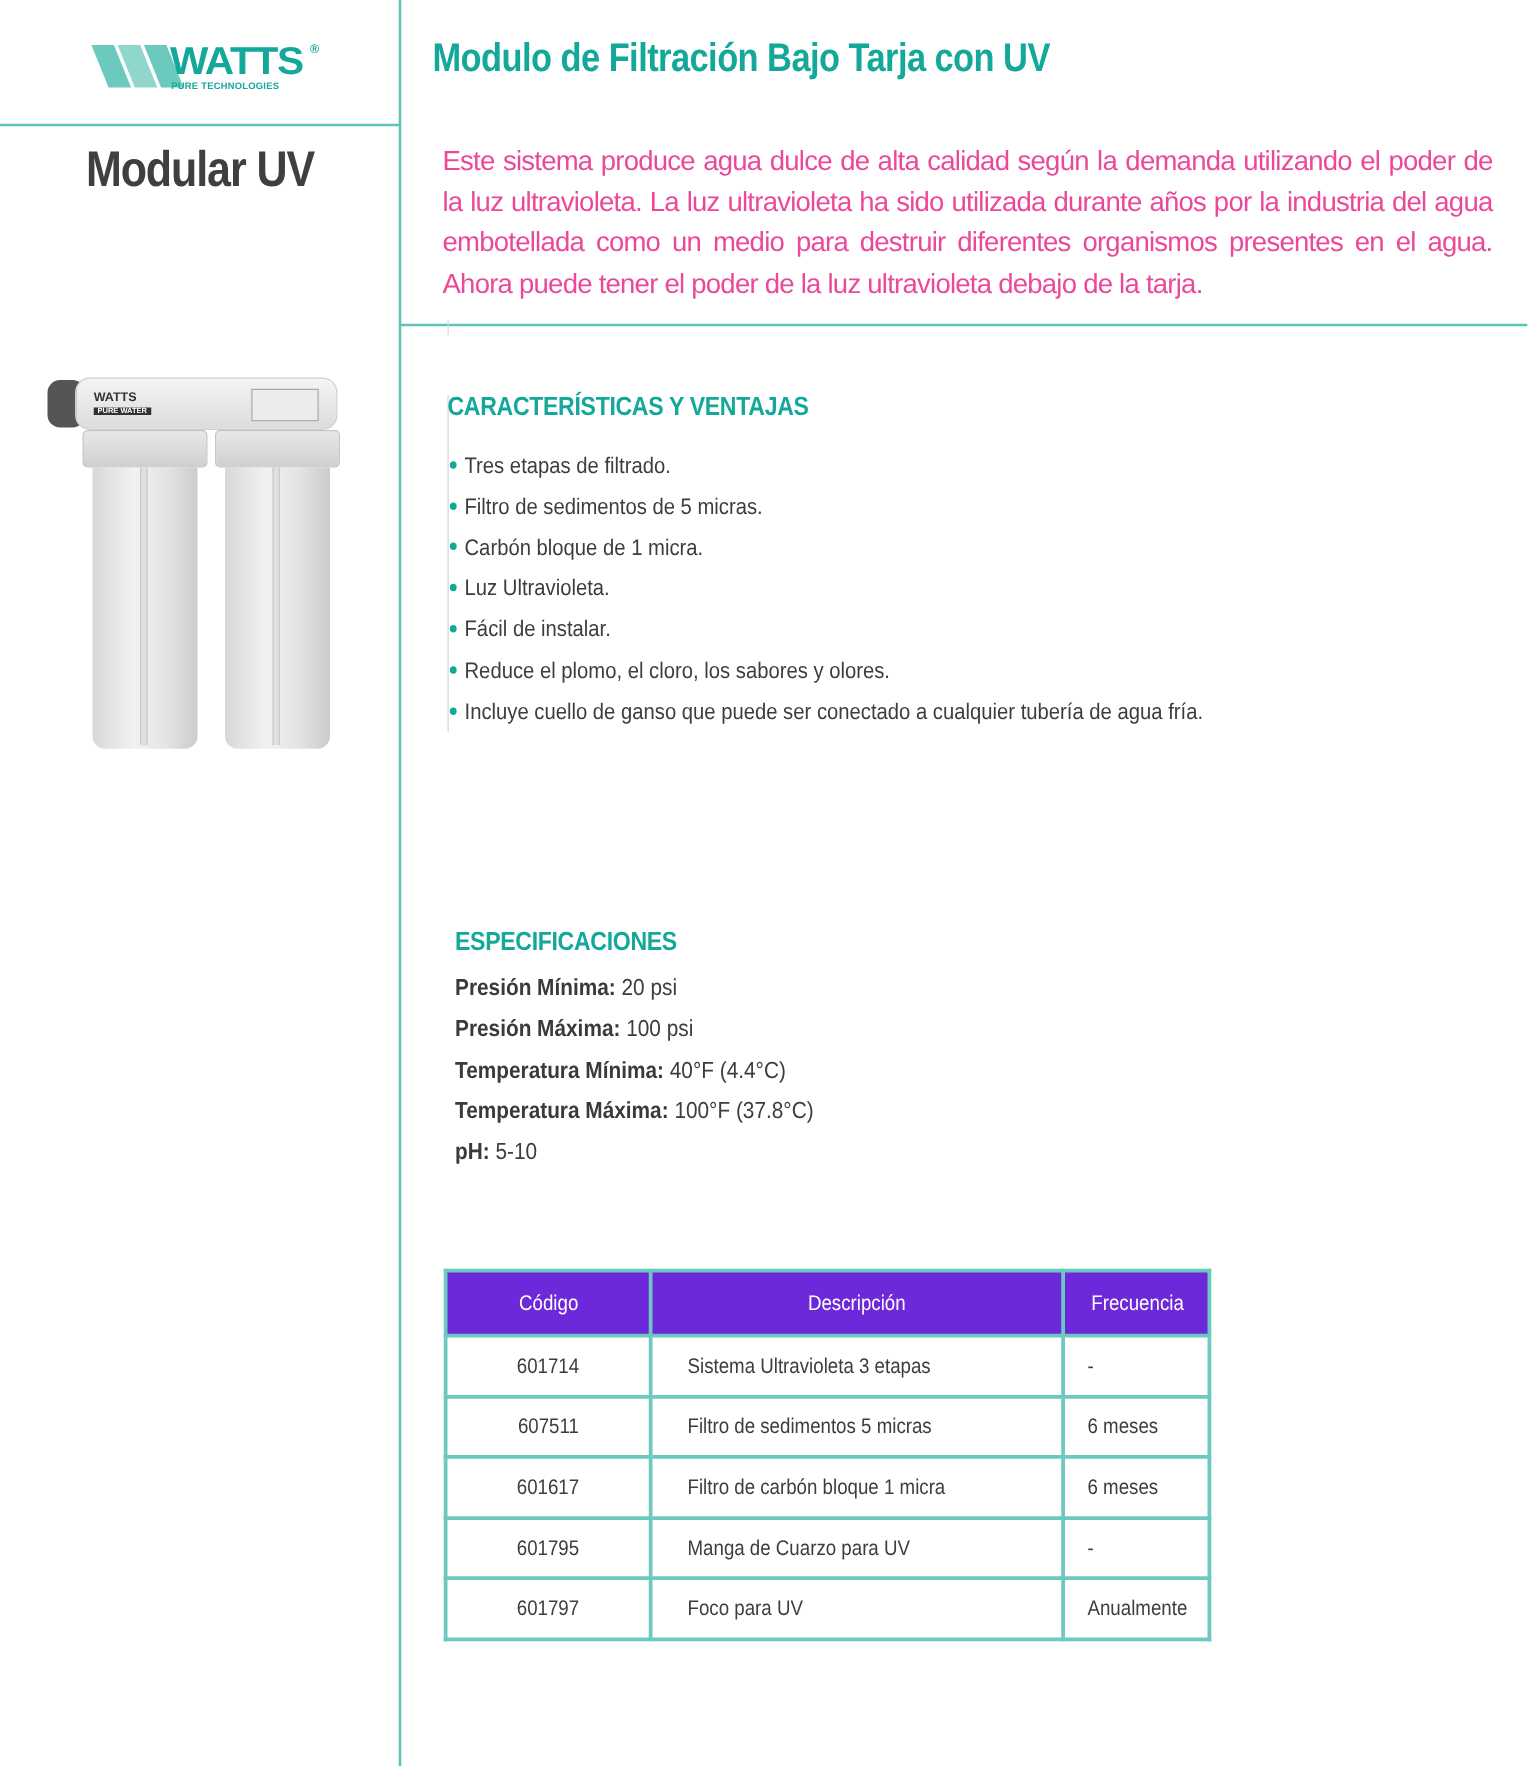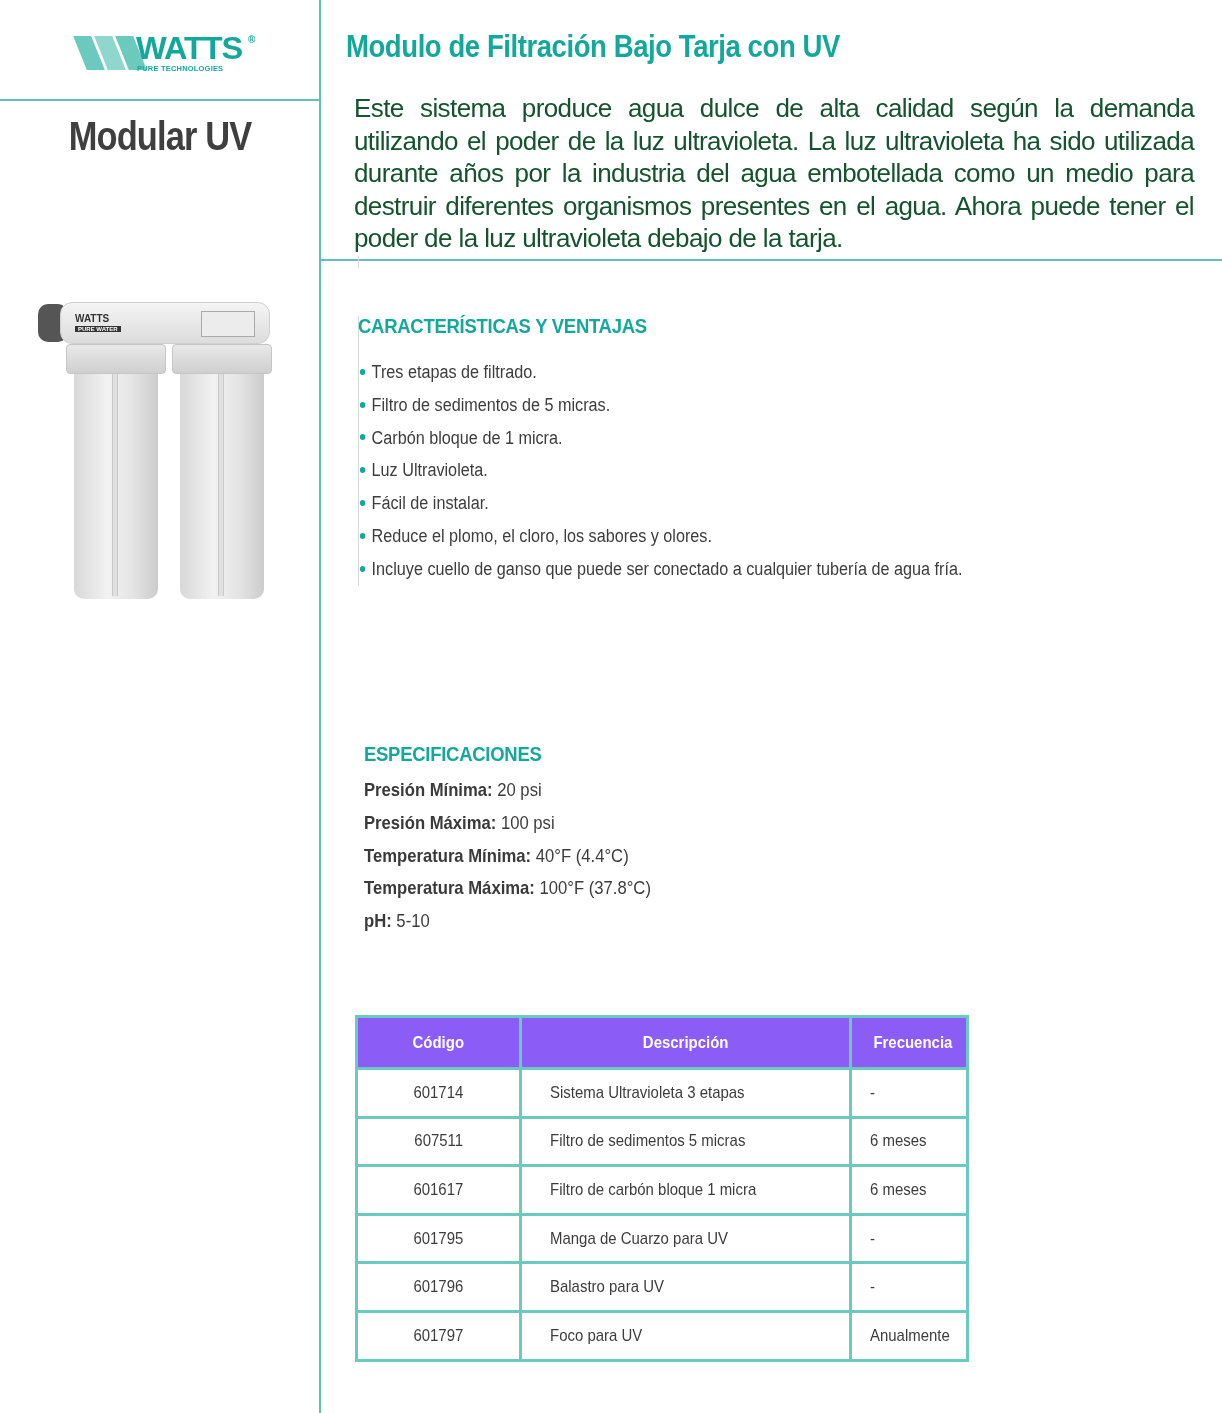--- a/index.html
+++ b/index.html
@@ -32,37 +32,37 @@
   .manifold .label { position: absolute; right: 14px; top: 8px; width: 54px; height: 26px; border: 1px solid #aaa; background: #ececec; }
   .housing { position: absolute; top: 64px; width: 100px; height: 260px; }
   .housing .collar { position: absolute; left: 0; top: 0; width: 100px; height: 30px; background: linear-gradient(#e8e8e8, #cfcfcf); border-radius: 4px; border: 1px solid #c5c5c5; }
   .housing .body { position: absolute; left: 8px; top: 30px; width: 84px; height: 225px; background: linear-gradient(90deg, #d8d8d8, #f2f2f2 40%, #e4e4e4 70%, #cccccc); border-radius: 0 0 10px 10px; }
   .housing .rib { position: absolute; left: 46px; top: 30px; width: 6px; height: 222px; background: #e0e0e0; border-left: 1px solid #c9c9c9; border-right: 1px solid #c9c9c9; }
   .housing.h1 { left: 36px; }
   .housing.h2 { left: 142px; }
 
   .title { position: absolute; left: 346px; top: 28px; font-size: 32px; font-weight: bold; color: #14a89a; letter-spacing: -0.5px; transform: scaleX(0.86); transform-origin: left; white-space: nowrap; }
 
-  .intro { position: absolute; left: 354px; top: 92px; width: 840px; font-size: 26px; line-height: 32.5px; color: #14532d; text-align: justify; transform: scaleX(1); letter-spacing: -0.6px; }
+  .intro { position: absolute; left: 354px; top: 113px; width: 840px; font-size: 22px; line-height: 32.5px; color: #ec4899; text-align: justify; transform: scaleX(1); letter-spacing: -0.6px; }
 
   .section-heading { position: absolute; font-size: 21px; font-weight: bold; color: #14a89a; letter-spacing: -0.3px; transform: scaleX(0.88); transform-origin: left; white-space: nowrap; }
   .features-heading { left: 358px; top: 314px; }
   .specs-heading { left: 364px; top: 742px; }
 
   .features { position: absolute; left: 359px; top: 356px; list-style: none; }
   .features li { font-size: 18px; line-height: 32.8px; color: #3d3d3d; white-space: nowrap; transform: scaleX(0.9); transform-origin: left; }
   .bullet { display: inline-block; width: 6px; height: 6px; border-radius: 50%; background: #14a89a; margin: 0 7px 3px 1px; vertical-align: middle; }
 
   .specs { position: absolute; left: 364px; top: 774px; }
   .spec-row { font-size: 18.5px; line-height: 32.8px; color: #3d3d3d; white-space: nowrap; transform: scaleX(0.9); transform-origin: left; }
   .spec-row .k { font-weight: bold; color: #3a3a3a; }
 
   table.parts { position: absolute; left: 355px; top: 1015px; width: 614px; border-collapse: collapse; border: 3px solid #6cc9c0; }
   table.parts th, table.parts td { border: 3px solid #6cc9c0; height: 48.6px; font-size: 17px; }
-  table.parts th { background: #8b5cf6; color: #ffffff; font-weight: bold; height: 52px; }
+  table.parts th { background: #6d28d9; color: #ffffff; font-weight: normal; height: 52px; }
   table.parts th span, table.parts td span { display: inline-block; transform: scaleX(0.88); }
   table.parts th.c1 { width: 164px; text-align: center; }
   table.parts th.c2 { width: 330px; text-align: center; }
   table.parts th.c3 { text-align: left; padding-left: 16px; }
   table.parts td { color: #3d3d3d; margin-top: 27px; }
   table.parts td.c1 { text-align: center; }
   table.parts td.c2 { text-align: left; padding-left: 28px; }
   table.parts td.c2 span, table.parts td.c3 span { transform-origin: left; }
   table.parts td.c3 { text-align: left; padding-left: 18px; }
 </style>
@@ -152,23 +152,18 @@
       <td class="c1"><span>601617</span></td>
       <td class="c2"><span>Filtro de carbón bloque 1 micra</span></td>
       <td class="c3"><span>6 meses</span></td>
     </tr>
     <tr>
       <td class="c1"><span>601795</span></td>
       <td class="c2"><span>Manga de Cuarzo para UV</span></td>
       <td class="c3"><span>-</span></td>
     </tr>
     <tr>
-      <td class="c1"><span>601796</span></td>
-      <td class="c2"><span>Balastro para UV</span></td>
-      <td class="c3"><span>-</span></td>
-    </tr>
-    <tr>
       <td class="c1"><span>601797</span></td>
       <td class="c2"><span>Foco para UV</span></td>
       <td class="c3"><span>Anualmente</span></td>
     </tr>
   </tbody>
 </table>
 
 </body></html>

